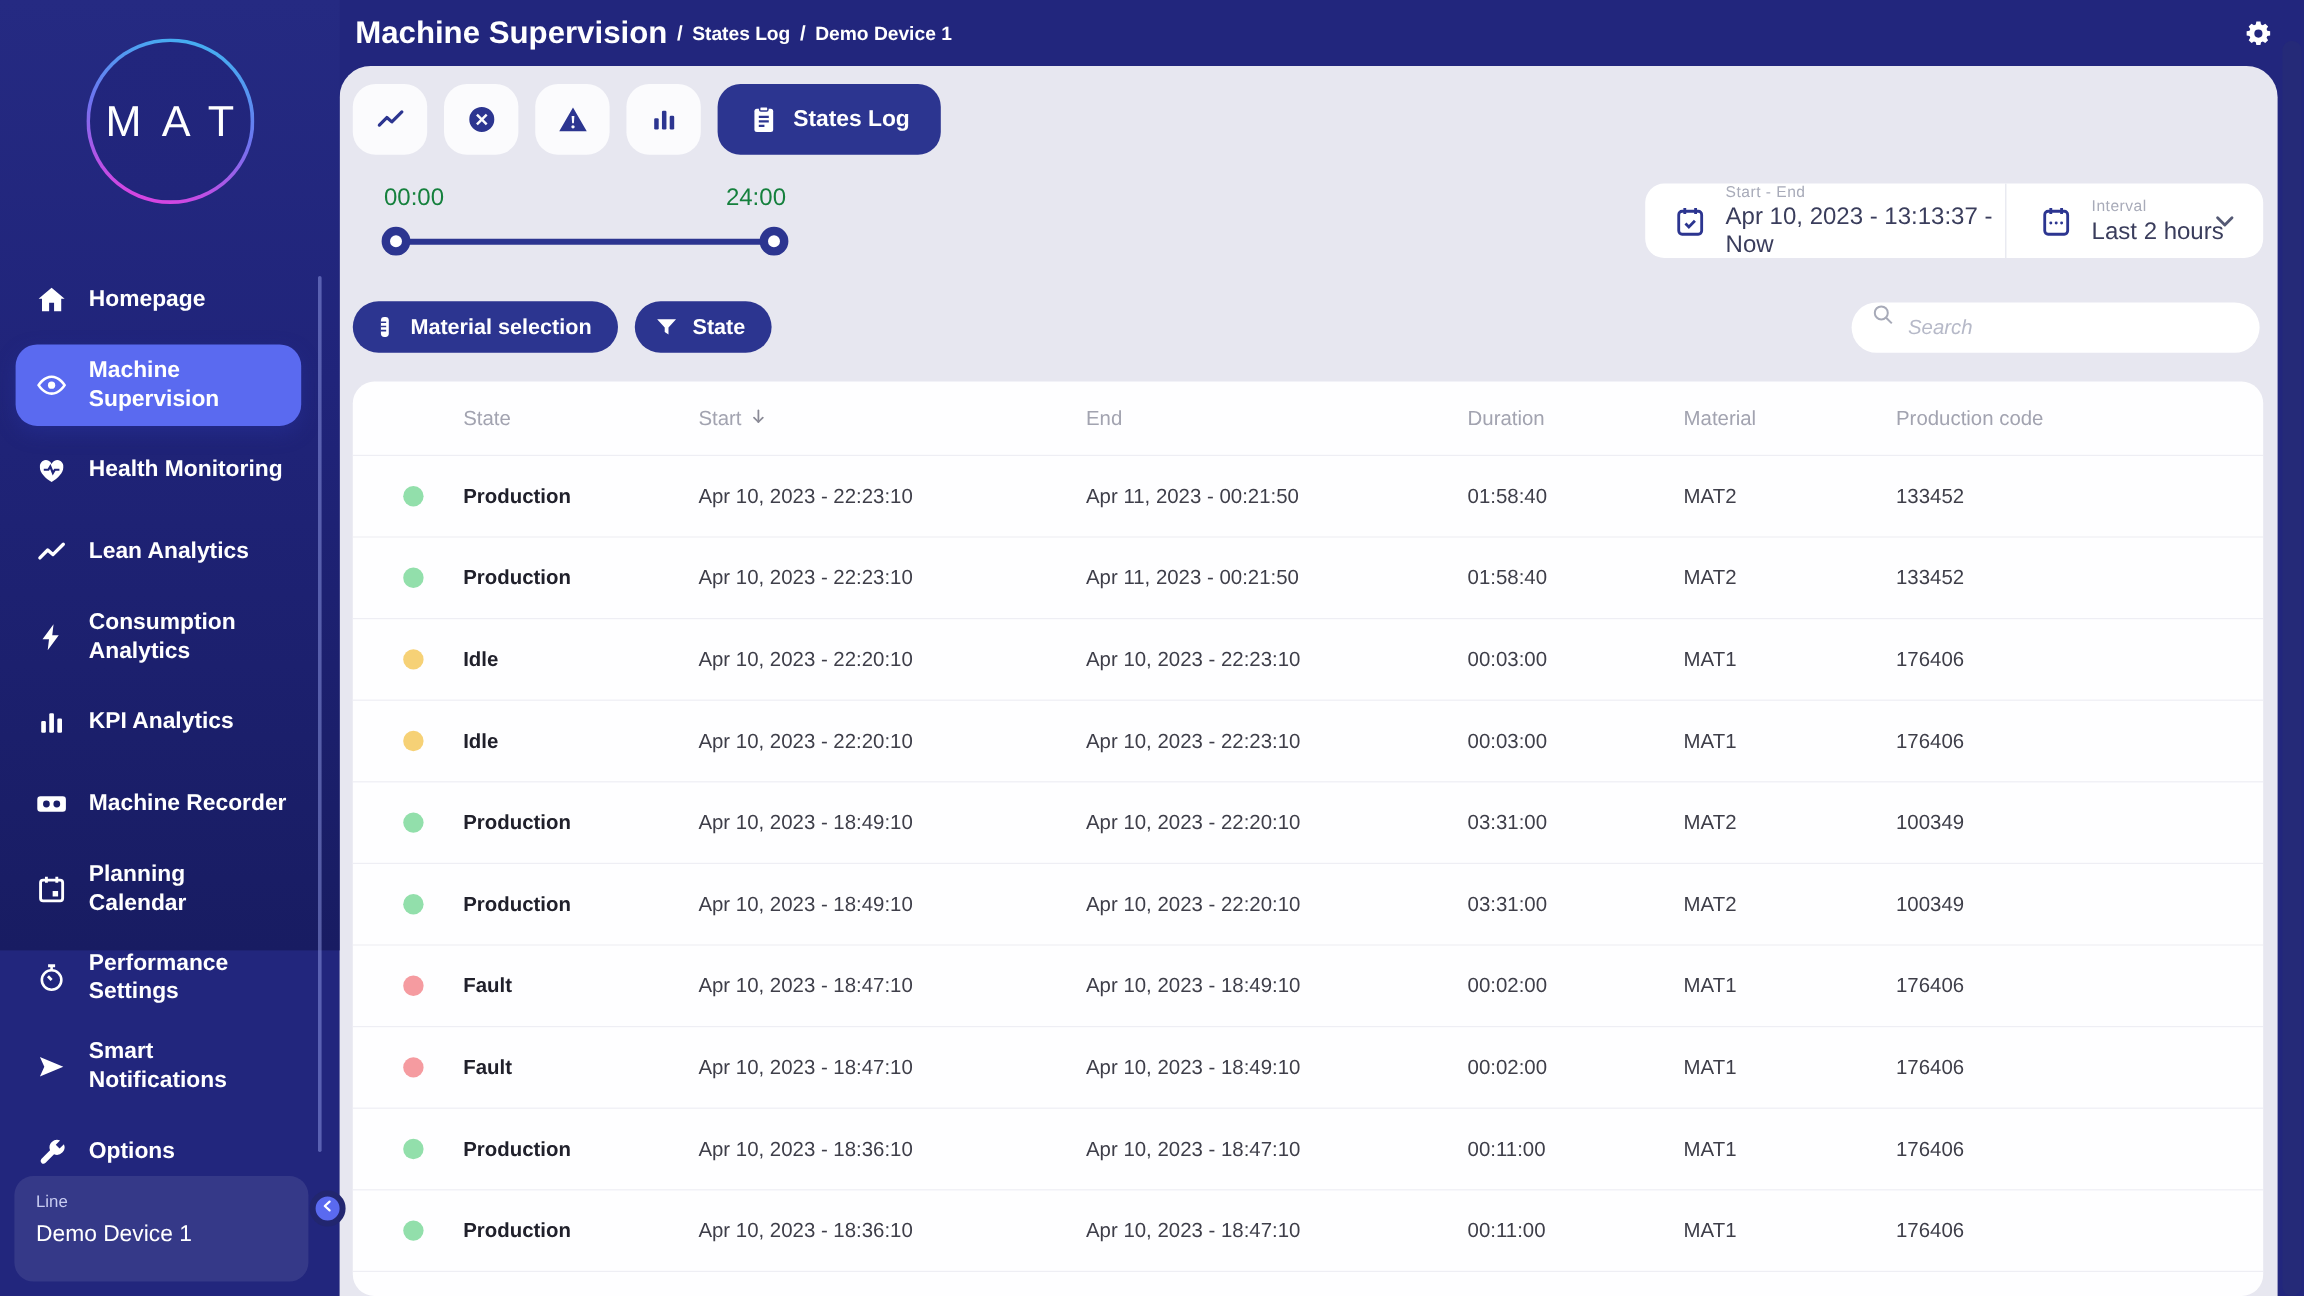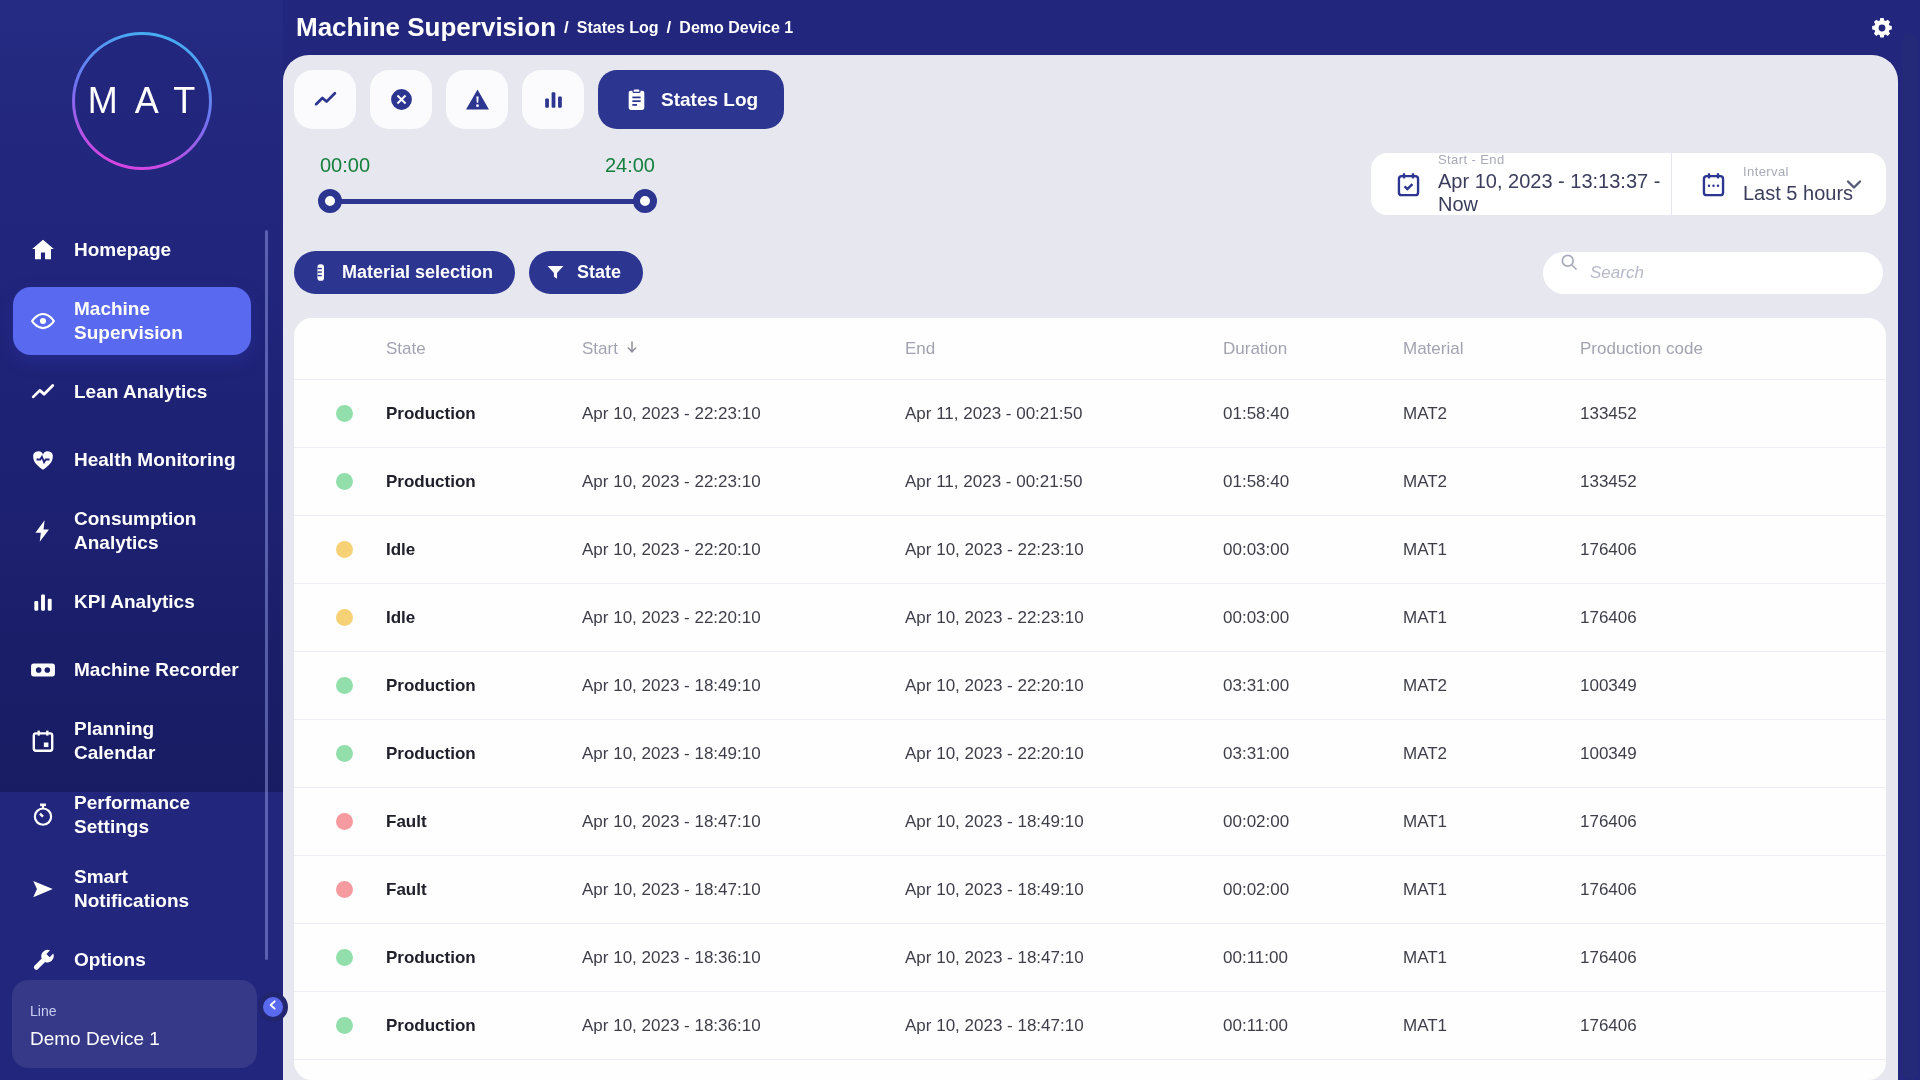--- a/index.html
+++ b/index.html
@@ -42,21 +42,21 @@
     font-size:19px; font-weight:700; line-height:24px;
     white-space:pre-line; max-width:180px;
   }
   .nav-scrollbar {
     position:absolute; left:265px; top:230px; width:3px; height:730px;
     background:rgba(160,170,245,.45); border-radius:2px;
   }
   .device-card {
     position:absolute; left:12px; top:980px; width:245px; height:88px;
     background:rgba(255,255,255,.09); border-radius:16px;
-    padding:23px 18px; z-index:4;
+    padding:13px 18px; z-index:4;
   }
   .device-label { font-size:14px; color:#c9cdf2; }
   .device-name  { font-size:19px; color:#fff; margin-top:9px; }
   .collapse-btn {
     position:absolute; left:258px; top:992px; width:30px; height:30px;
     border-radius:50%; background:#5a6af0; border:5px solid #22266f;
     color:#fff; display:flex; align-items:center; justify-content:center;
     z-index:6; cursor:pointer;
   }
   .collapse-btn svg { width:16px; height:16px; }
@@ -196,34 +196,34 @@
           <svg viewBox="0 0 24 24" fill="none" stroke="currentColor" stroke-width="2">
             <path d="M2 12s3.8-6.5 10-6.5S22 12 22 12s-3.8 6.5-10 6.5S2 12 2 12z"></path>
             <circle cx="12" cy="12" r="2.8" fill="currentColor" stroke="none"></circle>
           </svg>
         </span>
         <span class="nav-label">Machine
 Supervision</span>
       </div>
       <div class="nav-item">
         <span class="nav-icon">
+          <svg viewBox="0 0 24 24" fill="currentColor">
+            <path d="M12 21C7.2 17.8 3 14 3 9.5A4.7 4.7 0 0 1 12 7a4.7 4.7 0 0 1 9 2.5C21 14 16.8 17.8 12 21z"></path>
+            <polyline points="6 11.5 9.5 11.5 11 9 13 14 14.5 11.5 18 11.5" fill="none" stroke="#21257a" stroke-width="1.7"></polyline>
+          </svg>
+        </span>
+        <span class="nav-label">Health Monitoring</span>
+      </div>
+      <div class="nav-item">
+        <span class="nav-icon">
           <svg viewBox="0 0 24 24" fill="none" stroke="currentColor" stroke-width="2.6" stroke-linecap="round" stroke-linejoin="round">
             <polyline points="3 16.5 9 10.5 13 14 21 6"></polyline>
           </svg>
         </span>
         <span class="nav-label">Lean Analytics</span>
-      </div>
-      <div class="nav-item">
-        <span class="nav-icon">
-          <svg viewBox="0 0 24 24" fill="currentColor">
-            <path d="M12 21C7.2 17.8 3 14 3 9.5A4.7 4.7 0 0 1 12 7a4.7 4.7 0 0 1 9 2.5C21 14 16.8 17.8 12 21z"></path>
-            <polyline points="6 11.5 9.5 11.5 11 9 13 14 14.5 11.5 18 11.5" fill="none" stroke="#21257a" stroke-width="1.7"></polyline>
-          </svg>
-        </span>
-        <span class="nav-label">Health Monitoring</span>
       </div>
       <div class="nav-item">
         <span class="nav-icon">
           <svg viewBox="0 0 24 24" fill="currentColor">
             <path d="M13.5 2 5 13.5h5L9 22l8.5-11.5h-5z"></path>
           </svg>
         </span>
         <span class="nav-label">Consumption
 Analytics</span>
       </div>
@@ -382,21 +382,21 @@
             <line x1="8" y1="2" x2="8" y2="6.6"></line>
             <line x1="16" y1="2" x2="16" y2="6.6"></line>
             <g fill="currentColor" stroke="none">
               <circle cx="8" cy="13.2" r="1.1"></circle>
               <circle cx="12" cy="13.2" r="1.1"></circle>
               <circle cx="16" cy="13.2" r="1.1"></circle>
             </g>
           </svg></span>
       <span class="dt-texts">
         <span class="dt-label">Interval</span>
-        <span class="dt-value">Last 5 hours</span>
+        <span class="dt-value">Last 2 hours</span>
       </span>
       <span class="dt-chevron"><svg viewBox="0 0 24 24" fill="none" stroke="currentColor" stroke-width="2.4" stroke-linecap="round" stroke-linejoin="round">
             <polyline points="6 9.5 12 15.5 18 9.5"></polyline>
           </svg></span>
     </div>
   </div>
 
   <div class="filters-row">
       <button class="filter-btn">
         <span class="f-icon">

